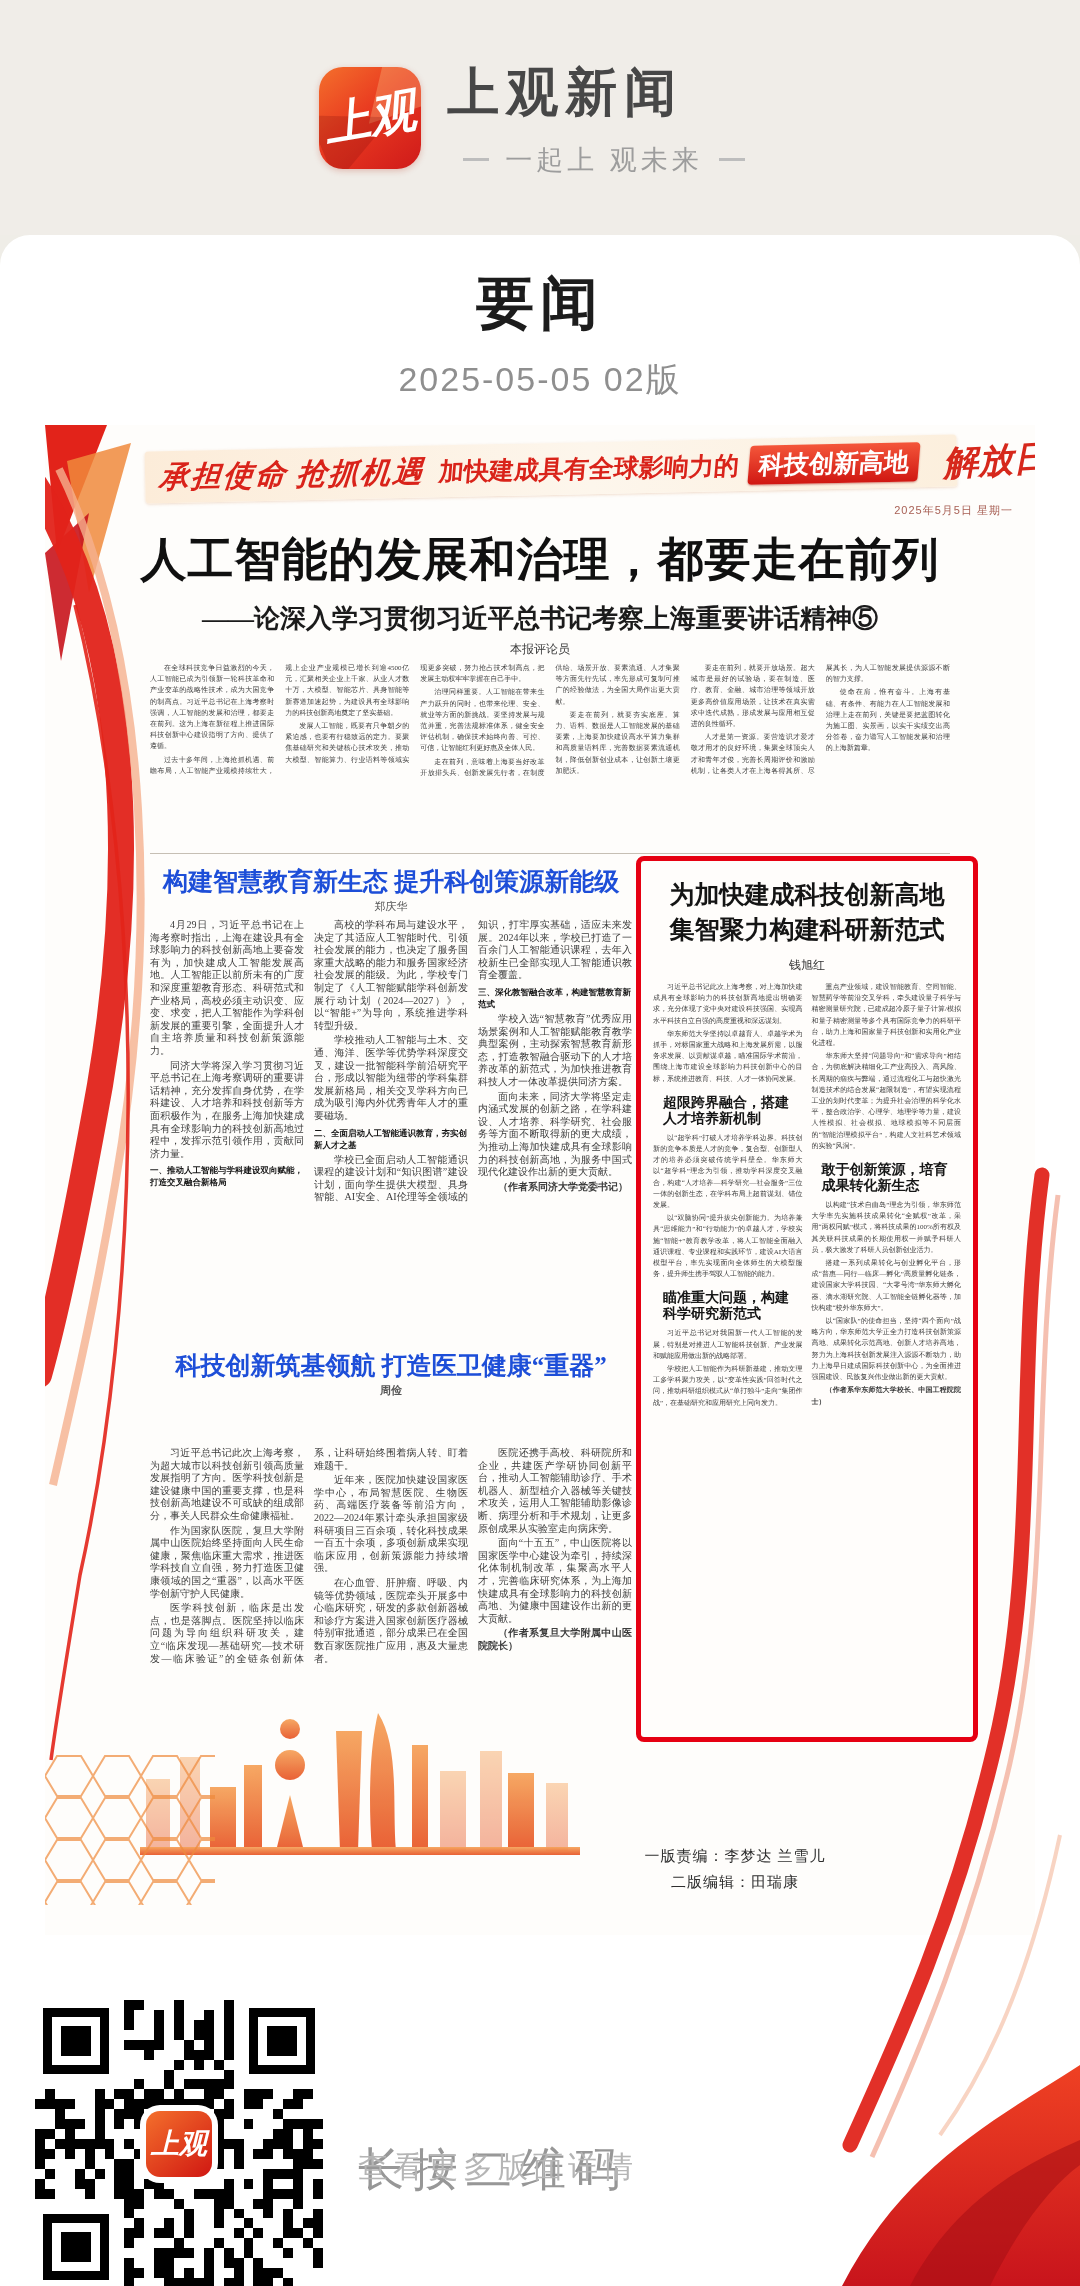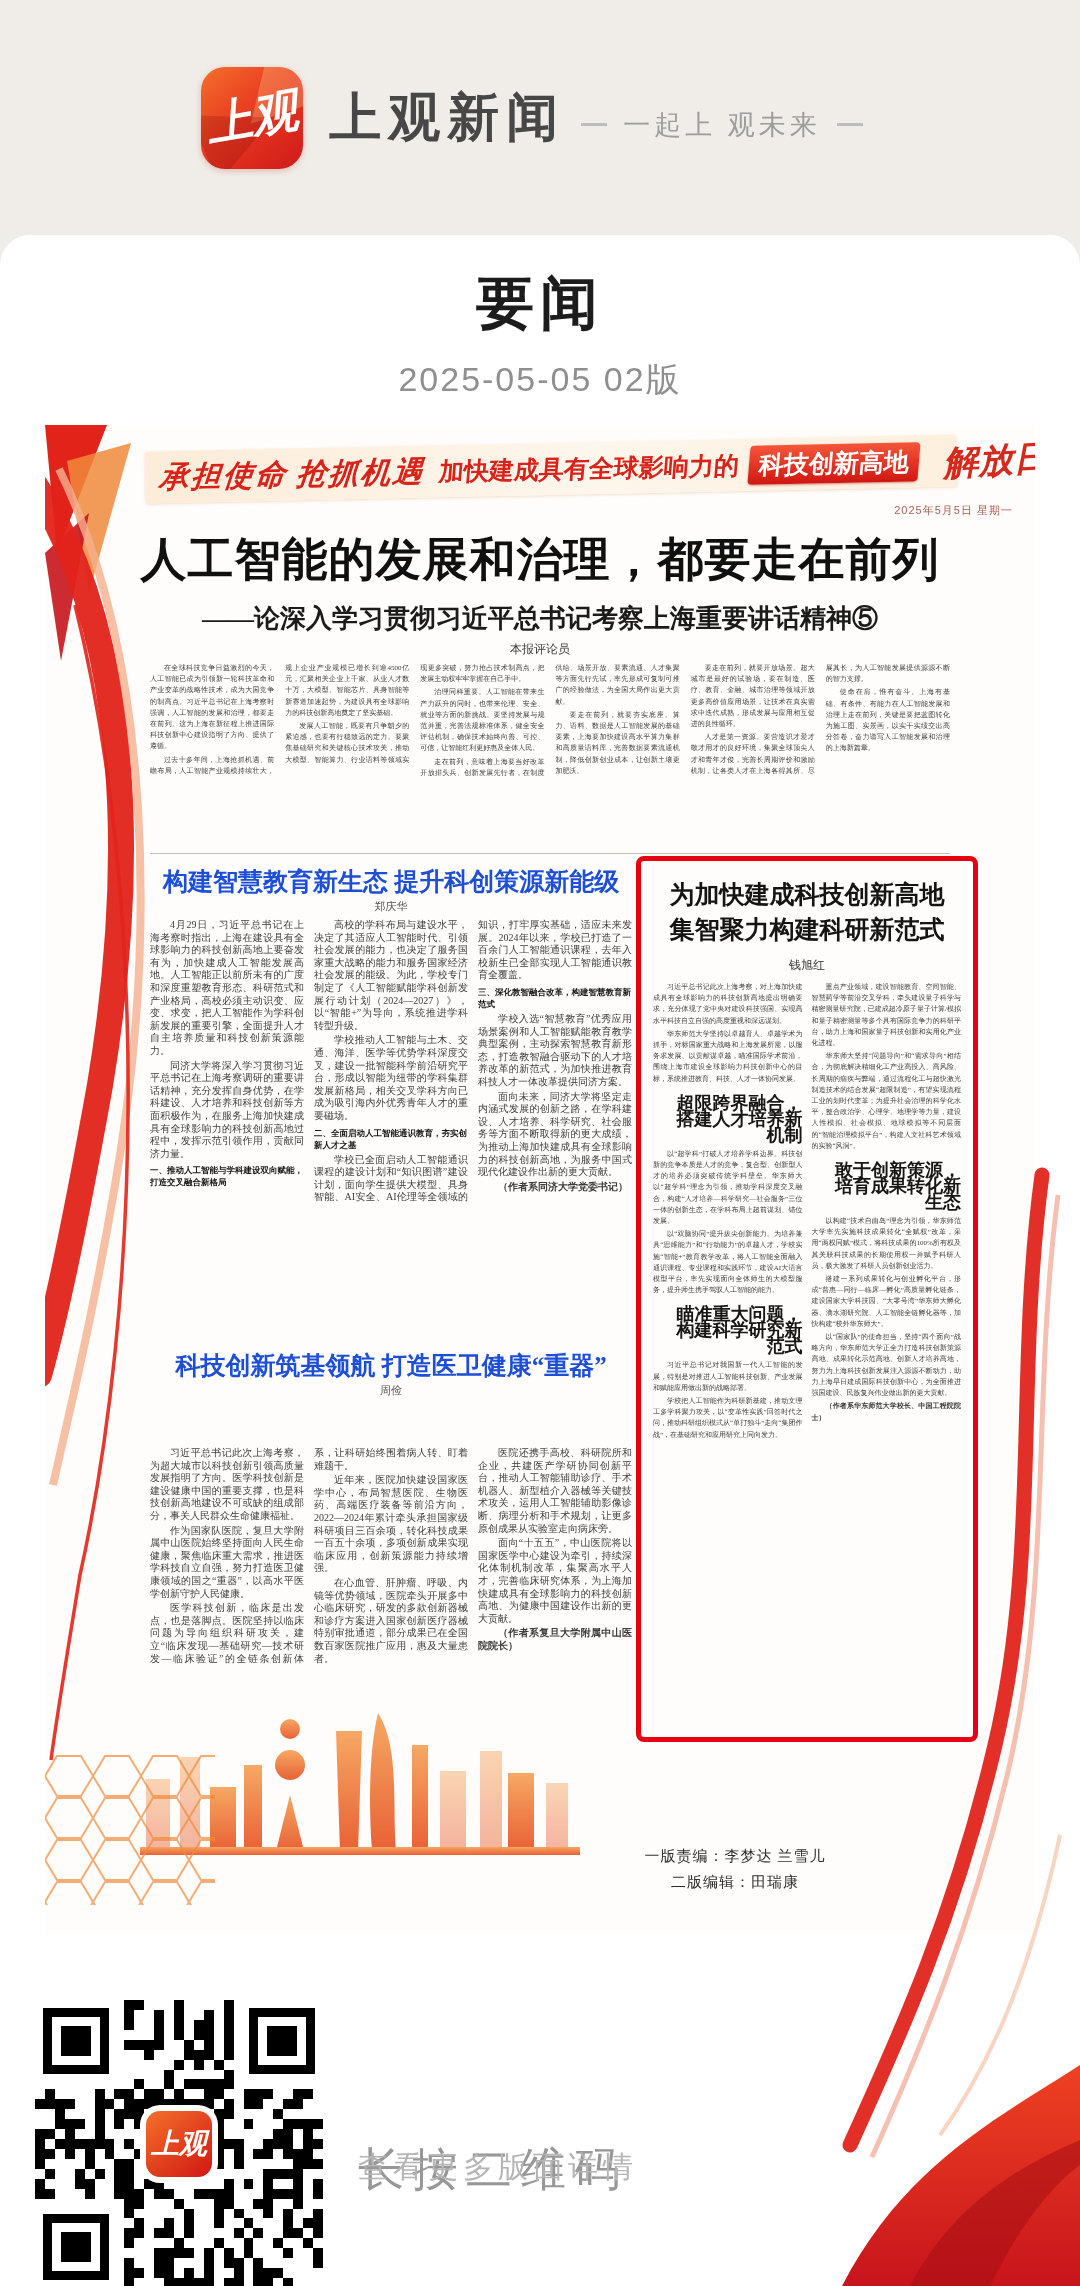--- a/index.html
+++ b/index.html
@@ -11,21 +11,21 @@
   .logo{width:102px;height:102px;border-radius:24px;margin-right:26px;position:relative;
     background:linear-gradient(140deg,#f4702c 0%,#e93a20 45%,#cf1a1a 100%);overflow:hidden;
     box-shadow:0 2px 6px rgba(180,40,20,.25);}
   .logo::before{content:"";position:absolute;left:38px;top:-20px;width:90px;height:90px;
     background:rgba(255,220,150,.28);transform:rotate(35deg);clip-path:polygon(0 0,100% 20%,40% 100%);}
   .logo::after{content:"";position:absolute;left:-18px;bottom:-14px;width:80px;height:80px;
     background:rgba(120,10,10,.22);transform:rotate(18deg);clip-path:polygon(0 30%,100% 0,60% 100%);}
   .logo-script{position:absolute;left:0;top:0;width:100%;height:100%;display:flex;align-items:center;
     justify-content:center;color:#fff;font-family:"DejaVu Serif","Liberation Serif",serif;
     font-size:46px;font-weight:bold;font-style:italic;transform:rotate(-10deg);z-index:2;}
-  .brand{display:flex;flex-direction:row;align-items:center;}
+  .brand{display:flex;flex-direction:column;align-items:flex-start;}
   .brand-title{font-size:52px;font-weight:700;color:#474747;letter-spacing:7px;}
   .brand-tagline{margin-top:14px;display:flex;align-items:center;color:#9d9d9d;font-size:27px;letter-spacing:4px;}
   .dash{width:26px;height:3px;background:#bdbdbd;margin:0 16px;}
   
   .card{top:235px;left:0;width:1080px;height:2051px;background:#ffffff;border-radius:30px 30px 0 0;overflow:hidden;}
   .page-title{top:30px;left:0;width:100%;text-align:center;font-size:58px;font-weight:800;color:#1c1c1c;letter-spacing:6px;}
   .page-date{top:122px;left:0;width:100%;text-align:center;font-size:34px;color:#8f8f8f;letter-spacing:2px;}
   
   .paper{top:190px;left:45px;width:990px;height:1510px;background:#fefdfb;overflow:hidden;}
   .serif{font-family:"Liberation Serif","DejaVu Serif",serif;}
@@ -54,21 +54,21 @@
   .sub-h{font-family:"Liberation Serif","DejaVu Serif",serif;font-weight:900;color:#161616;
     font-size:8.5px;line-height:12px;margin:4px 0 3px;break-inside:avoid;}
   .credit{font-weight:700;text-indent:2em;}
   
   .boxed{left:591px;top:431px;width:342px;height:886px;border:5px solid #e60012;border-radius:8px;
     background:#fffdfb;box-sizing:border-box;padding:16px 12px 10px;}
   .boxed-hl{text-align:center;font-size:25px;font-weight:900;color:#141414;line-height:35px;}
   .boxed-by{text-align:center;font-size:12px;color:#333;margin:10px 0 8px;}
   .boxed-cols{display:flex;gap:9px;}
   .boxed-col{width:50%;}
-  .boxed .sub-h{font-size:18px;line-height:16px;text-align:right;margin:10px 0 6px;padding-left:10px;}
+  .boxed .sub-h{font-size:14px;line-height:16px;text-align:left;margin:10px 0 6px;padding-left:10px;}
   .credits{left:515px;top:1418px;width:350px;text-align:center;color:#2e2e2e;}
   .credits div{font-size:15px;line-height:26px;letter-spacing:1px;}
   
   .qr{left:35px;top:1765px;width:288px;height:288px;background:#fff;}
   .qr-grid{position:absolute;left:0;top:0;width:288px;height:288px;display:grid;
     grid-template-columns:repeat(29,1fr);grid-template-rows:repeat(29,1fr);}
   .qr-grid div{background:transparent;}
   .qr-grid div.on{background:#000;}
   .qr-finder{position:absolute;width:66px;height:66px;border:9px solid #000;box-sizing:border-box;background:#fff;}
   .qr-finder::after{content:"";position:absolute;left:9px;top:9px;width:30px;height:30px;background:#000;}
@@ -148,21 +148,21 @@
         <p class="micro">学校推动人工智能与土木、交通、海洋、医学等优势学科深度交叉，建设一批智能科学前沿研究平台，形成以智能为纽带的学科集群发展新格局，相关交叉学科方向已成为吸引海内外优秀青年人才的重要磁场。</p>
         <div class="sub-h">二、全面启动人工智能通识教育，夯实创新人才之基</div>
         <p class="micro">学校已全面启动人工智能通识课程的建设计划和“知识图谱”建设计划，面向学生提供大模型、具身智能、AI安全、AI伦理等全领域的知识，打牢厚实基础，适应未来发展。2024年以来，学校已打造了一百余门人工智能通识课程，去年入校新生已全部实现人工智能通识教育全覆盖。</p>
         <div class="sub-h">三、深化教智融合改革，构建智慧教育新范式</div>
         <p class="micro">学校入选“智慧教育”优秀应用场景案例和人工智能赋能教育教学典型案例，主动探索智慧教育新形态，打造教智融合驱动下的人才培养改革的新范式，为加快推进教育科技人才一体改革提供同济方案。</p>
         <p class="micro">面向未来，同济大学将坚定走内涵式发展的创新之路，在学科建设、人才培养、科学研究、社会服务等方面不断取得新的更大成绩，为推动上海加快建成具有全球影响力的科技创新高地，为服务中国式现代化建设作出新的更大贡献。</p>
         <p class="micro credit">（作者系同济大学党委书记）</p>
       </div>
 
     <div class="abs sec-hl serif" style="left:105px;top:924px;">科技创新筑基领航 打造医卫健康“重器”</div>
-    <div class="abs sec-by" style="left:105px;top:958px;">周俭</div>
+    <div class="abs sec-by" style="left:105px;top:958px;font-weight:bold;">周俭</div>
     <div class="abs sec-cols" style="top:1022px;height:392px;">
         <p class="micro">习近平总书记此次上海考察，为超大城市以科技创新引领高质量发展指明了方向。医学科技创新是建设健康中国的重要支撑，也是科技创新高地建设不可或缺的组成部分，事关人民群众生命健康福祉。</p>
         <p class="micro">作为国家队医院，复旦大学附属中山医院始终坚持面向人民生命健康，聚焦临床重大需求，推进医学科技自立自强，努力打造医卫健康领域的国之“重器”，以高水平医学创新守护人民健康。</p>
         <p class="micro">医学科技创新，临床是出发点，也是落脚点。医院坚持以临床问题为导向组织科研攻关，建立“临床发现—基础研究—技术研发—临床验证”的全链条创新体系，让科研始终围着病人转、盯着难题干。</p>
         <p class="micro">近年来，医院加快建设国家医学中心，布局智慧医院、生物医药、高端医疗装备等前沿方向，2022—2024年累计牵头承担国家级科研项目三百余项，转化科技成果一百五十余项，多项创新成果实现临床应用，创新策源能力持续增强。</p>
         <p class="micro">在心血管、肝肿瘤、呼吸、内镜等优势领域，医院牵头开展多中心临床研究，研发的多款创新器械和诊疗方案进入国家创新医疗器械特别审批通道，部分成果已在全国数百家医院推广应用，惠及大量患者。</p>
         <p class="micro">医院还携手高校、科研院所和企业，共建医产学研协同创新平台，推动人工智能辅助诊疗、手术机器人、新型植介入器械等关键技术攻关，运用人工智能辅助影像诊断、病理分析和手术规划，让更多原创成果从实验室走向病床旁。</p>
         <p class="micro">面向“十五五”，中山医院将以国家医学中心建设为牵引，持续深化体制机制改革，集聚高水平人才，完善临床研究体系，为上海加快建成具有全球影响力的科技创新高地、为健康中国建设作出新的更大贡献。</p>
         <p class="micro credit">（作者系复旦大学附属中山医院院长）</p>
       </div>

